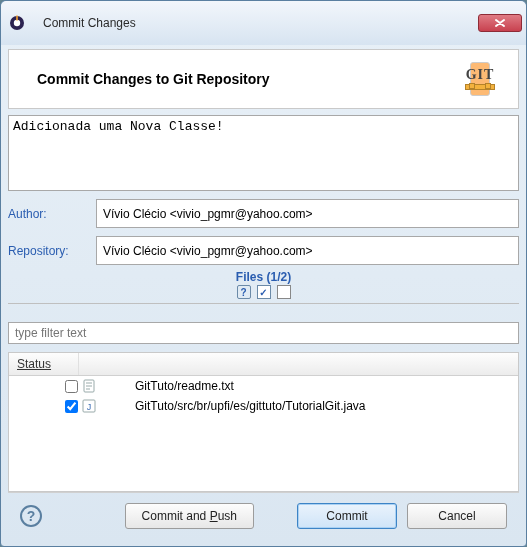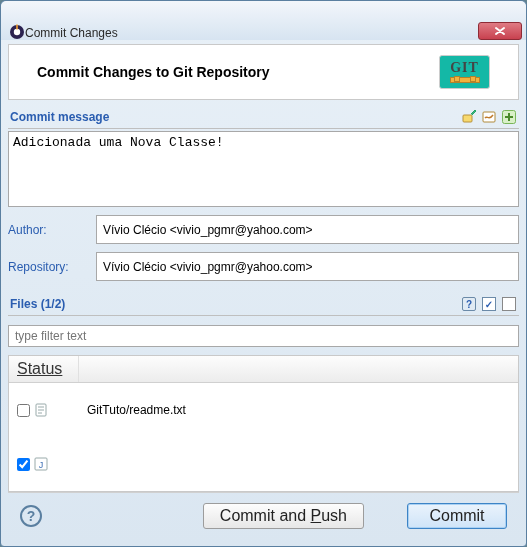--- a/index.html
+++ b/index.html
@@ -18,26 +18,26 @@
     background: linear-gradient(#e8f0f7,#dae6f1);
     border: 1px solid #5a7fa0;
     border-radius: 6px 6px 4px 4px;
     display: flex;
     flex-direction: column;
     box-shadow: 0 0 6px rgba(0,0,0,.3);
   }
   .titlebar {
     height: 44px;
     display: flex;
-    align-items: flex-end;
+    align-items: center;
     padding: 0 4px 0 8px;
     background: linear-gradient(#f2f6fb,#d7e4f1);
     border-radius: 6px 6px 0 0;
     color: #2a2a2a;
-    gap: 0;
+    gap: 18px;
   }
   .titlebar .app-icon {
     width: 16px; height:16px; display:flex;align-items:center;justify-content:center;
   }
   .titlebar .title { flex:1; font-size:12px; }
   .close-btn {
     width: 44px; height: 18px;
     background: linear-gradient(#e07b84,#c8414f);
     border: 1px solid #8e2b36;
     border-radius: 3px;
@@ -49,22 +49,22 @@
   .header {
     background:#fff;
     margin: 4px 7px 0 7px;
     border:1px solid #c9c9c9;
     padding: 12px 28px;
     display:flex;align-items:center;justify-content:space-between;
     min-height:48px;
   }
   .header h1 { font-size:14px; font-weight:bold; margin:0; color:#000; }
   .git-badge {
-    width:51px;height:34px;border:1px solid #ccc;border-radius:3px;
-    background:#14b8a6;display:flex;flex-direction:column;align-items:center;justify-content:center;
+    width:20px;height:34px;border:1px solid #ccc;border-radius:3px;
+    background:#fdba74;display:flex;flex-direction:column;align-items:center;justify-content:center;
     font-family: "Comic Sans MS", cursive;
   }
   .git-badge .g { font-size:14px; font-weight:bold; letter-spacing:1px; color:#444; line-height:1;}
   .git-badge .bar { width:30px;height:6px;background:#f3b23e;border:1px solid #b4822a;margin-top:2px;position:relative;}
   .git-badge .bar::before,.git-badge .bar::after{content:"";position:absolute;top:-2px;width:4px;height:4px;border:1px solid #b4822a;background:#f3b23e;}
   .git-badge .bar::before{left:3px;} .git-badge .bar::after{right:3px;}
 
   .body {
     flex:1; margin:6px 7px 0 7px; display:flex; flex-direction:column; gap:2px;
   }
@@ -83,53 +83,53 @@
     font-family: "Courier New", monospace; font-size:13px;
     border:1px solid #a8a8a8; padding:3px 4px; outline:none;
     background:#fff;
   }
   .field-row { display:flex; align-items:center; gap:16px; margin-top:6px; }
   .field-row label { width:72px; color:#2a5db0; font-size:12px; }
   .field-row input {
     flex:1; height:29px; border:1px solid #a8a8a8; padding:2px 6px;
     font-size:12px; background:#fff; outline:none;
   }
-  .files-hd { margin-top:10px; }
+  .files-hd { margin-top:0;flex-direction:column; }
   .filter-input {
     width:100%; height:22px; border:1px solid #a8a8a8; padding:2px 6px;
-    font-size:12px; color:#888; margin-top:7px; background:#fff;
+    font-size:12px; color:#888; margin-top:16px; background:#fff;
   }
   .table {
     border:1px solid #c9c9c9; margin-top:6px; background:#fff; flex:1;
     display:flex;flex-direction:column; min-height:120px;
   }
   .thead { display:flex; background:linear-gradient(#fdfdfd,#ececec);
-    border-bottom:1px solid #d0d0d0; font-size:16px; color:#333;text-decoration:underline;}
+    border-bottom:1px solid #d0d0d0; font-size:12px; color:#333;text-decoration:underline;}
   .thead .col { padding:4px 8px; border-right:1px solid #e0e0e0;}
   .col-status{width:70px;flex:0 0 70px;}
   .col-path{flex:1;}
-  .trow { display:flex; align-items:center; font-size:12px; padding:20px 8px; gap:0;}
+  .trow { display:flex; align-items:center; font-size:12px; padding:3px 8px; gap:0;margin-left:48px;}
   .trow .col-status{display:flex;align-items:center;gap:4px;}
   .trow input[type=checkbox]{margin:0;}
   .file-icon{width:14px;height:14px;display:inline-flex;align-items:center;justify-content:center;}
   .footer {
     display:flex; align-items:center; padding:10px 12px 12px 12px; gap:10px;
     border-top:1px solid #d0d0d0; margin:0 7px 5px 7px;
   }
   .help-icon {
     width:22px;height:22px;border:2px solid #5a7fa0;border-radius:50%;
     display:flex;align-items:center;justify-content:center;color:#5a7fa0;font-weight:bold;
     cursor:pointer;font-size:14px;
   }
   .footer .spacer{flex:1;}
   .btn {
     min-width:100px; height:26px; padding:0 16px;
     background:linear-gradient(#fdfdfd,#e7e7e7);
     border:1px solid #9c9c9c; border-radius:3px;
-    font-size:16px; color:#222; cursor:pointer;
+    font-size:12px; color:#222; cursor:pointer;
   }
   .btn.primary {
     background:linear-gradient(#eaf3fc,#cfe4f8);
     border:1px solid #3d84c6;
     box-shadow: inset 0 0 0 1px #aad1f3;
     margin-left: 33px;
   }
   .mnemonic { text-decoration: underline; }
   .chk-square{width:14px;height:14px;border:1px solid #6b8aa8;display:inline-flex;align-items:center;justify-content:center;font-size:10px;color:#2a5db0;background:#fff;}
   .empty-square{width:14px;height:14px;border:1px solid #888;display:inline-block;background:#fff;}
@@ -159,44 +159,20 @@
   <div class="header">
     <h1>Commit Changes to Git Repository</h1>
     <div class="git-badge">
       <span class="g">GIT</span>
       <span class="bar"></span>
     </div>
   </div>
 
   <div class="body">
 
-    <div class="section-hd">
-      <span>Commit message</span>
-      <div class="icons">
-        <span class="mini-icon" title="Amend">
-          <svg width="16" height="16" viewBox="0 0 16 16">
-              <rect x="2" y="6" width="9" height="7" rx="1" fill="#f7d96e" stroke="#b8923a"></rect>
-              <path d="M10 5 L14 1 L15 2 L11 6" fill="#4a8" stroke="#2a6"></path>
-            </svg>
-        </span>
-        <span class="mini-icon" title="Sign off">
-          <svg width="16" height="16" viewBox="0 0 16 16">
-              <rect x="2" y="3" width="12" height="10" rx="1" fill="#fff" stroke="#b08a3a"></rect>
-              <path d="M4 9 C6 6 8 12 12 6" stroke="#c07a2a" fill="none" stroke-width="1.4"></path>
-            </svg>
-        </span>
-        <span class="mini-icon" title="Show diff">
-          <svg width="16" height="16" viewBox="0 0 16 16">
-              <rect x="1.5" y="1.5" width="13" height="13" rx="2" fill="#d9f0c8" stroke="#7ab65a"></rect>
-              <rect x="4" y="7" width="8" height="2" fill="#4a8a2a"></rect>
-              <rect x="7" y="4" width="2" height="8" fill="#4a8a2a"></rect>
-            </svg>
-        </span>
-      </div>
-    </div>
 
     <textarea class="textarea" style="">Adicionada uma Nova Classe!</textarea>
 
     <div class="field-row">
       <label>Author:</label>
       <input type="text" value="Vívio Clécio &lt;vivio_pgmr@yahoo.com&gt;" style="">
     </div>
     <div class="field-row">
       <label>Repository:</label>
       <input type="text" value="Vívio Clécio &lt;vivio_pgmr@yahoo.com&gt;" style="">
@@ -241,28 +217,30 @@
           <div class="trow">
             <div class="col-status">
               <input type="checkbox" checked="" style="">
               <span class="file-icon">
                 <svg width="14" height="14" viewBox="0 0 14 14">
                   <rect x="1" y="1" width="12" height="12" rx="1" fill="#fff" stroke="#9aa"></rect>
                   <text x="7" y="11" text-anchor="middle" font-size="9" fill="#3b6db4" font-family="Arial">J</text>
                 </svg>
               </span>
             </div>
+            <div class="col-path">GitTuto/src/br/upfi/es/gittuto/TutorialGit.java</div>
           </div>
         </div>
     </div>
 
   </div>
 
   <div class="footer">
     <div class="help-icon">?</div>
     <div class="spacer"></div>
     <button class="btn">
       <span>Commit and <span class="mnemonic">P</span>ush</span>
     </button>
     <button class="btn primary">Commit</button>
+    <button class="btn">Cancel</button>
   </div>
 
 </div>
 
 </body></html>

